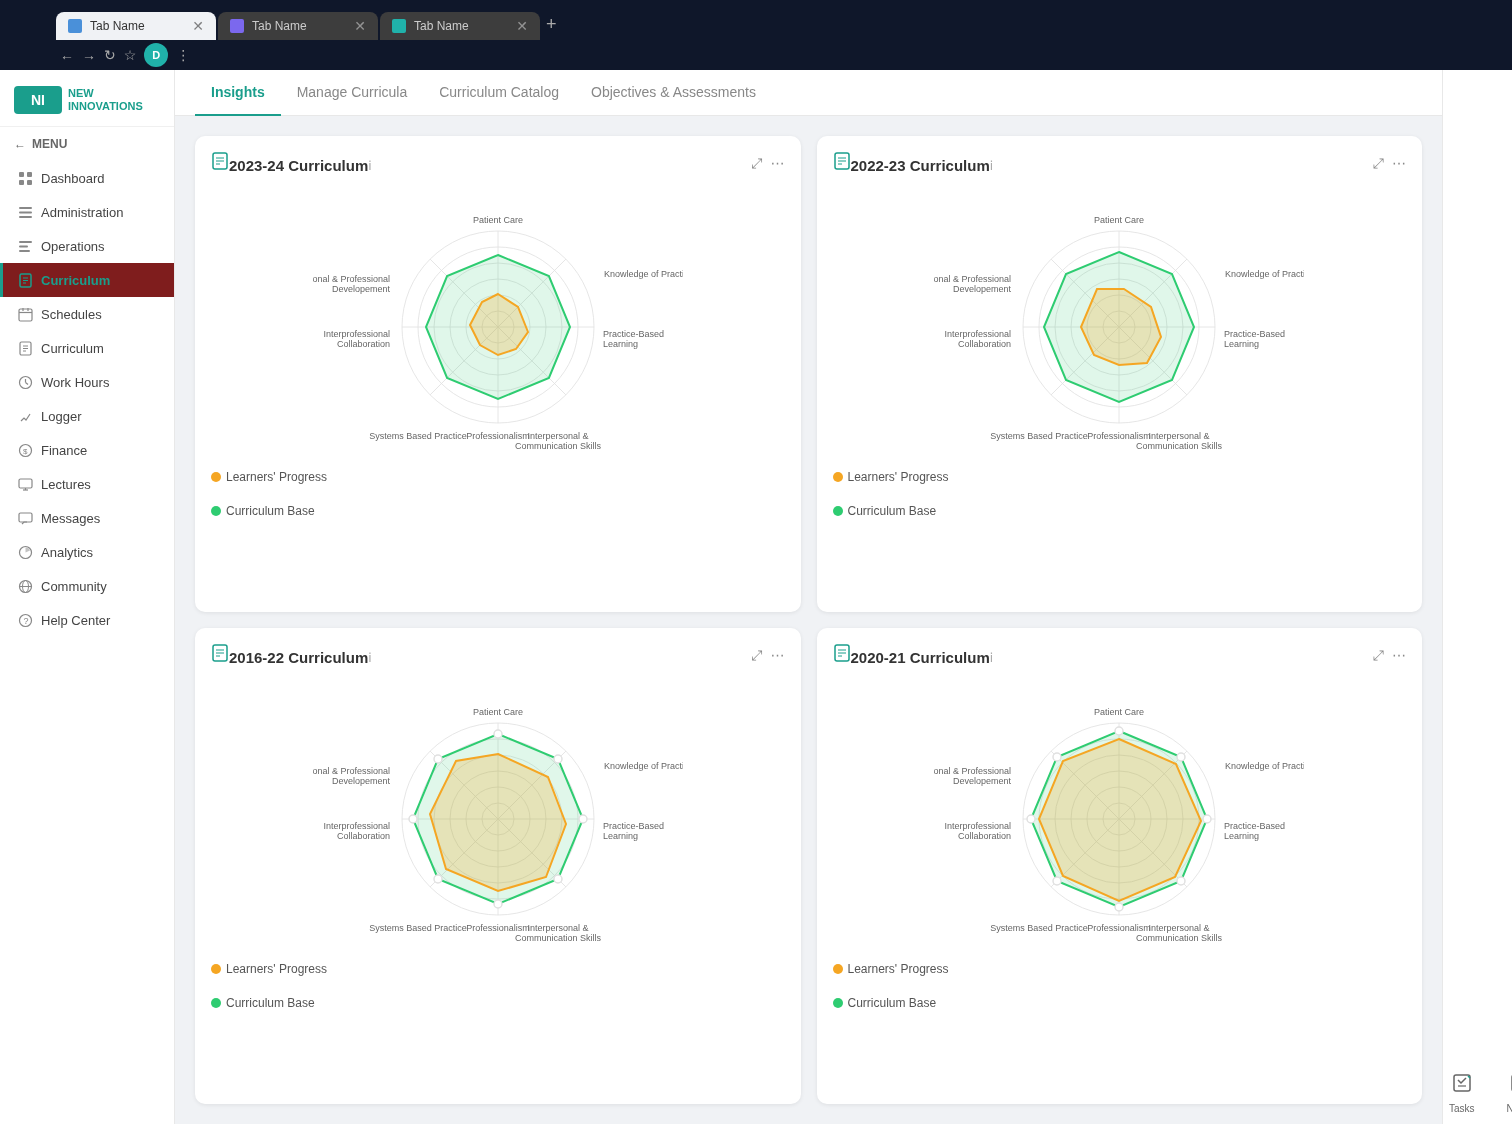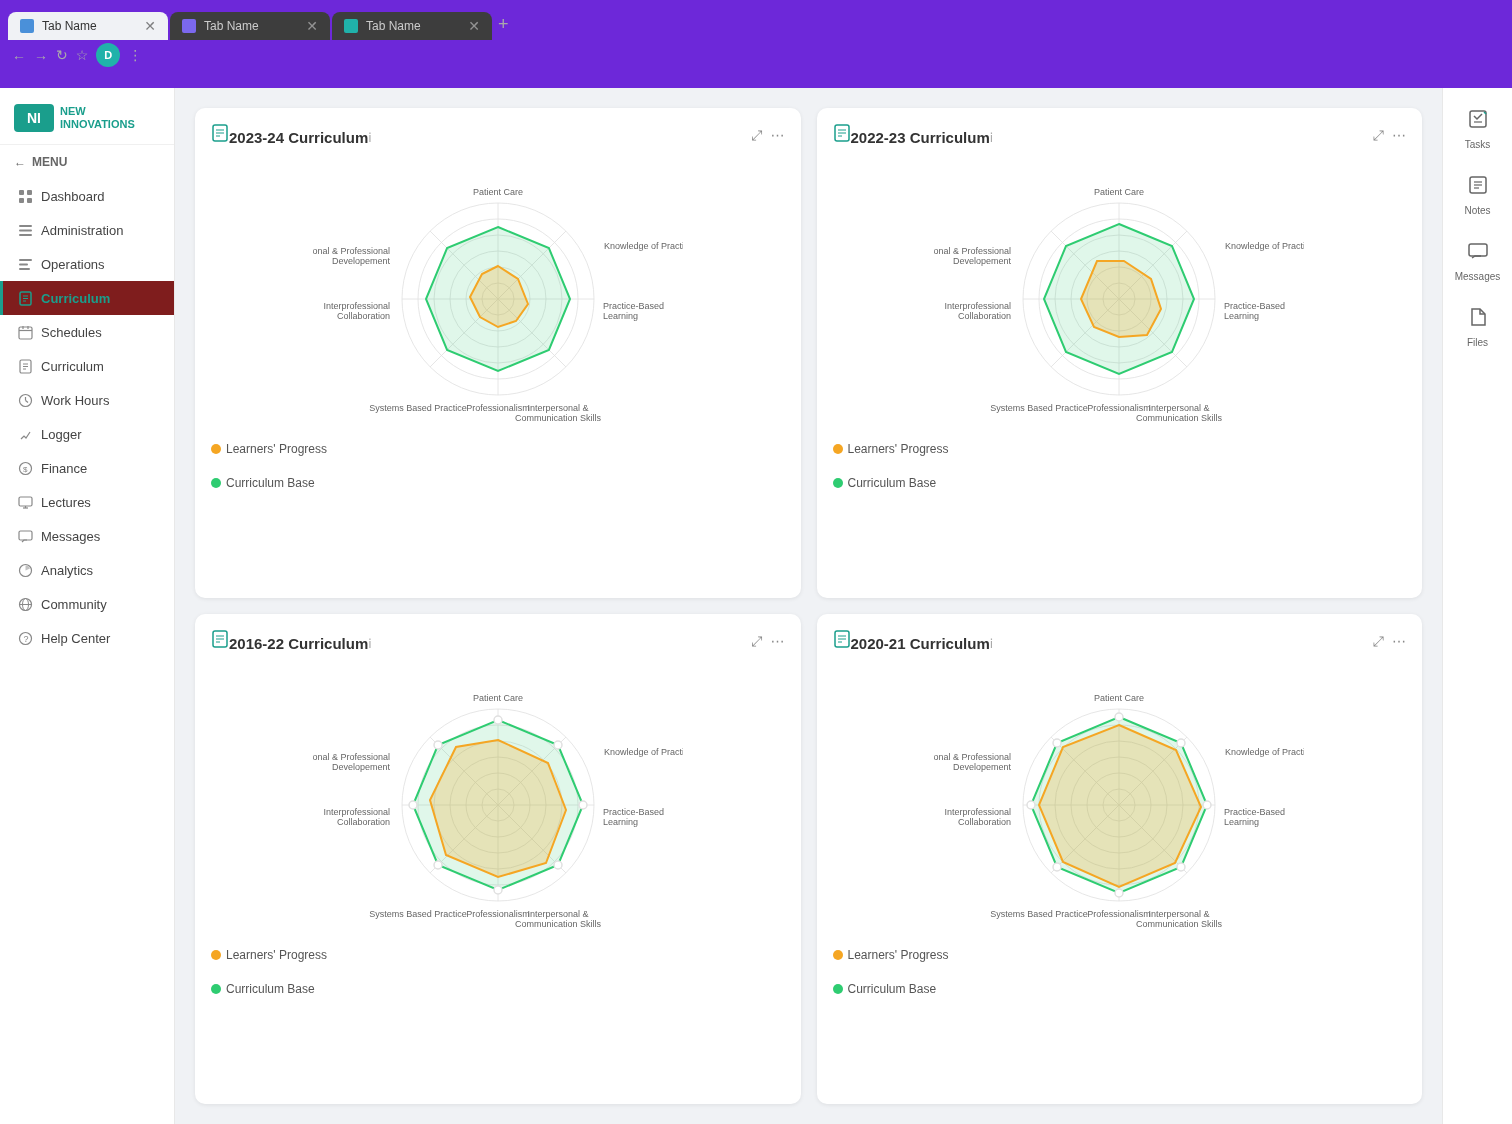--- a/index.html
+++ b/index.html
@@ -1,19 +1,19 @@
 <!DOCTYPE html>
 <html><head>
   <meta charset="utf-8">
   <style>
     * { box-sizing: border-box; margin: 0; padding: 0; }
     body { font-family: -apple-system, BlinkMacSystemFont, 'Segoe UI', sans-serif; background: #f0f2f5; display: flex; flex-direction: column; height: 1124px; overflow: hidden; }
 
     
-    .browser-chrome { background: #6d28d9; height: 88px; display: flex; flex-direction: column; flex-shrink: 0; }
+    .browser-chrome { background: #0f172a; height: 70px; display: flex; flex-direction: column; flex-shrink: 0; padding-left: 48px; }
     .tab-bar { display: flex; align-items: flex-end; padding: 8px 8px 0; gap: 2px; height: 40px; }
     .tab { display: flex; align-items: center; gap: 8px; padding: 6px 12px; border-radius: 8px 8px 0 0; font-size: 12px; color: #ccc; background: #3d3d3d; min-width: 160px; max-width: 200px; cursor: pointer; }
     .tab.active { background: #f0f2f5; color: #333; }
     .tab-favicon { width: 14px; height: 14px; border-radius: 2px; flex-shrink: 0; }
     .tab-favicon.blue { background: #4a90d9; }
     .tab-favicon.purple { background: #7b68ee; }
     .tab-favicon.teal { background: #20b2aa; }
     .tab-title { flex: 1; overflow: hidden; text-overflow: ellipsis; white-space: nowrap; font-size: 12px; }
     .tab-close { opacity: 0.6; font-size: 14px; cursor: pointer; }
     .tab-new { color: #aaa; font-size: 18px; margin-left: 4px; cursor: pointer; align-self: center; }
@@ -23,21 +23,21 @@
     .star-btn { color: #aaa; font-size: 14px; }
     .avatar-btn { width: 24px; height: 24px; border-radius: 50%; background: #20b2aa; display: flex; align-items: center; justify-content: center; color: white; font-size: 11px; font-weight: bold; }
 
     
     .app-layout { display: flex; flex: 1; overflow: hidden; }
 
     
     .sidebar { width: 175px; background: white; border-right: 1px solid #e8e8e8; display: flex; flex-direction: column; overflow-y: auto; flex-shrink: 0; }
     .logo-area { padding: 16px 14px 12px; border-bottom: 1px solid #f0f0f0; }
     .logo { display: flex; align-items: center; gap: 6px; }
-    .logo-icon { width: 40px; height: 28px; background: #1a9e8c; border-radius: 4px; display: flex; align-items: center; justify-content: center; color: white; font-weight: bold; font-size: 14px; }
+    .logo-icon { width: 48px; height: 28px; background: #1a9e8c; border-radius: 4px; display: flex; align-items: center; justify-content: center; color: white; font-weight: bold; font-size: 14px; }
     .logo-text { font-size: 11px; font-weight: 700; color: #1a9e8c; line-height: 1.2; }
     .menu-btn { display: flex; align-items: center; gap: 6px; padding: 10px 14px; color: #666; font-size: 12px; font-weight: 600; cursor: pointer; }
     .nav-item { display: flex; align-items: center; gap: 8px; padding: 9px 14px; color: #444; font-size: 13px; cursor: pointer; border-left: 3px solid transparent; }
     .nav-item.active { background: #7f1d1d; color: #1a9e8c; border-left-color: #1a9e8c; font-weight: 600; }
     .nav-icon { width: 16px; height: 16px; display: flex; align-items: center; justify-content: center; flex-shrink: 0; }
 
     
     .main-content { flex: 1; display: flex; flex-direction: column; overflow: hidden; }
 
     
@@ -57,21 +57,21 @@
     .card-info { color: #aaa; font-size: 13px; cursor: pointer; }
     .card-actions { display: flex; align-items: center; gap: 8px; color: #888; font-size: 14px; }
     .radar-container { position: relative; width: 100%; display: flex; justify-content: center; }
     .legend { display: flex; gap: 20px; justify-content: center; margin-top: 8px; font-size: 12px; color: #555; flex-direction: column; }
     .legend-item { display: flex; align-items: center; gap: 5px; }
     .legend-dot { width: 10px; height: 10px; border-radius: 50%; }
     .legend-dot.orange { background: #f5a623; }
     .legend-dot.green { background: #2ecc71; }
 
     
-    .right-panel { width: 70px; background: white; border-left: 1px solid #e8e8e8; display: flex; flex-direction: column; align-items: flex-end; padding-top: 10px; gap: 4px; flex-shrink: 0; }
+    .right-panel { width: 70px; background: white; border-left: 1px solid #e8e8e8; display: flex; flex-direction: row; align-items: flex-end; padding-top: 10px; gap: 20px; flex-shrink: 0; }
     .right-panel-item { display: flex; flex-direction: column; align-items: center; gap: 4px; padding: 10px 6px; cursor: pointer; color: #666; font-size: 10px; width: 100%; text-align: center; }
     .right-icon { font-size: 18px; color: #555; }
 
     
     .radar-svg { width: 100%; max-width: 370px; height: 280px; }
     .radar-label { font-size: 9px; fill: #666; }
   </style>
 </head>
 <body>
 
@@ -253,20 +253,34 @@
             <circle cx="7.5" cy="7.5" r="6" stroke="#888" stroke-width="1.2" fill="none"></circle>
             <text x="5.5" y="11" font-size="9" fill="#888">?</text>
           </svg>
       </span>
       <span>Help Center</span>
     </div>
   </div>
 
   <div class="main-content">
 
+    <div class="content-tabs">
+      <div class="content-tab active">
+        <span>Insights</span>
+      </div>
+      <div class="content-tab">
+        <span>Manage Curricula</span>
+      </div>
+      <div class="content-tab">
+        <span>Curriculum Catalog</span>
+      </div>
+      <div class="content-tab">
+        <span>Objectives &amp; Assessments</span>
+      </div>
+    </div>
 
     <div class="grid-area">
 
       <div class="curriculum-card">
         <div class="card-header">
           <div class="card-title-row">
             <span class="card-title-icon">
               <svg width="18" height="18" viewBox="0 0 18 18" fill="none">
                   <rect x="2" y="1" width="14" height="16" rx="2" stroke="#1a9e8c" stroke-width="1.5" fill="none"></rect>
                   <line x1="5" y1="6" x2="13" y2="6" stroke="#1a9e8c" stroke-width="1"></line>

